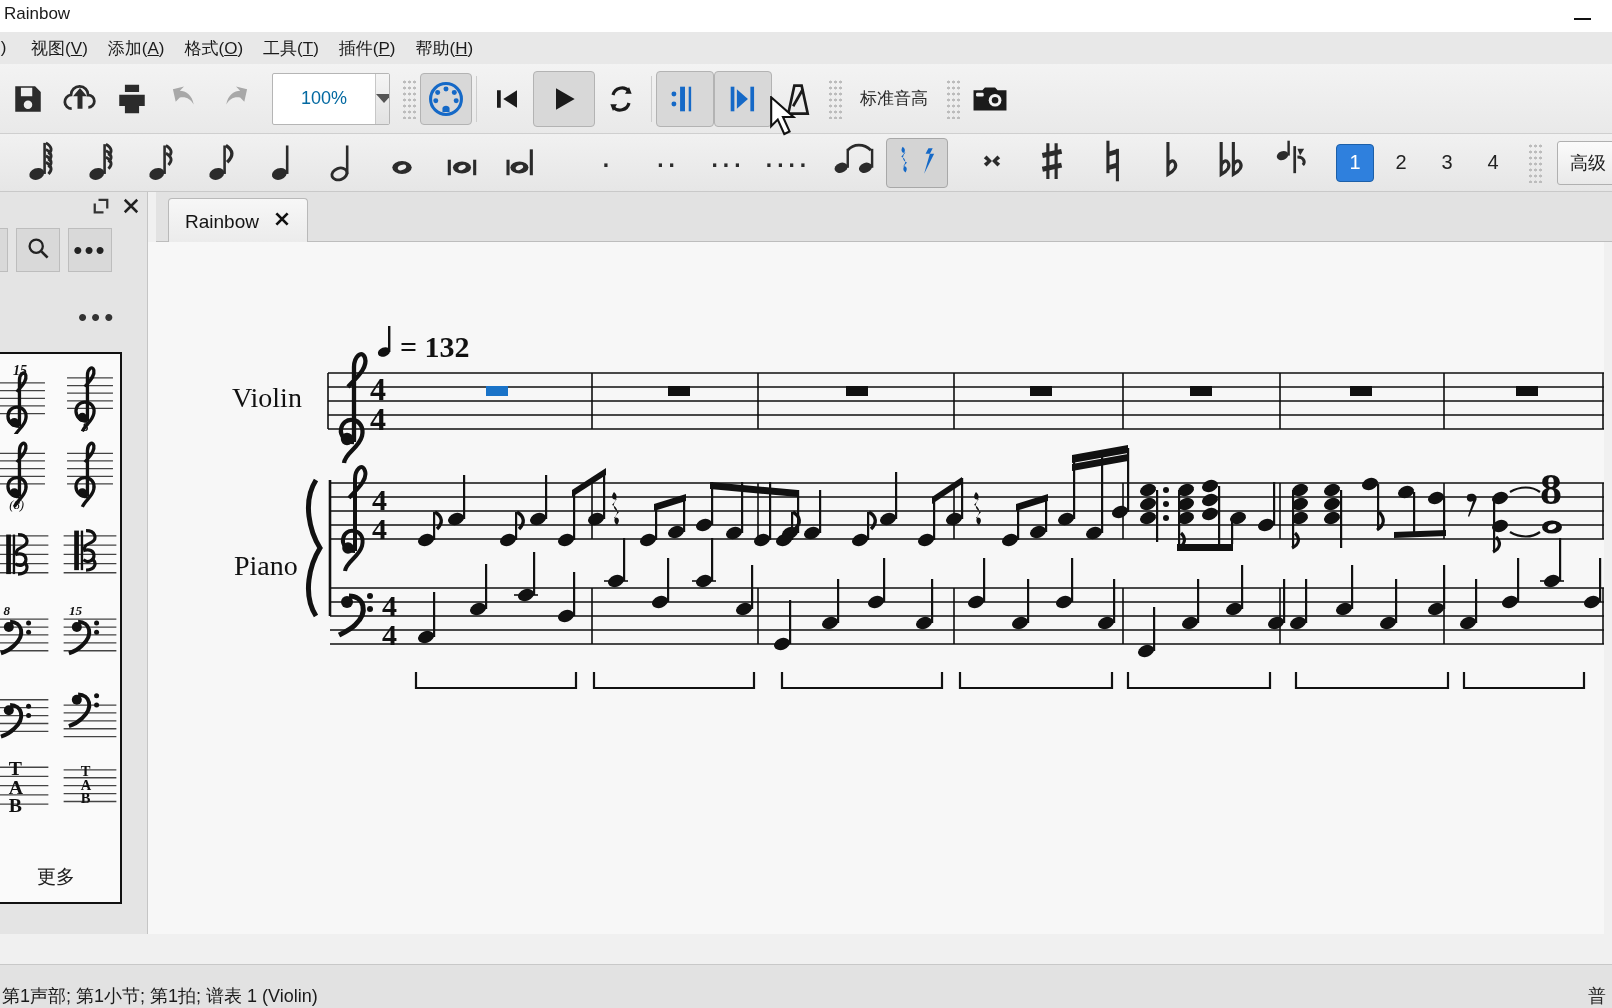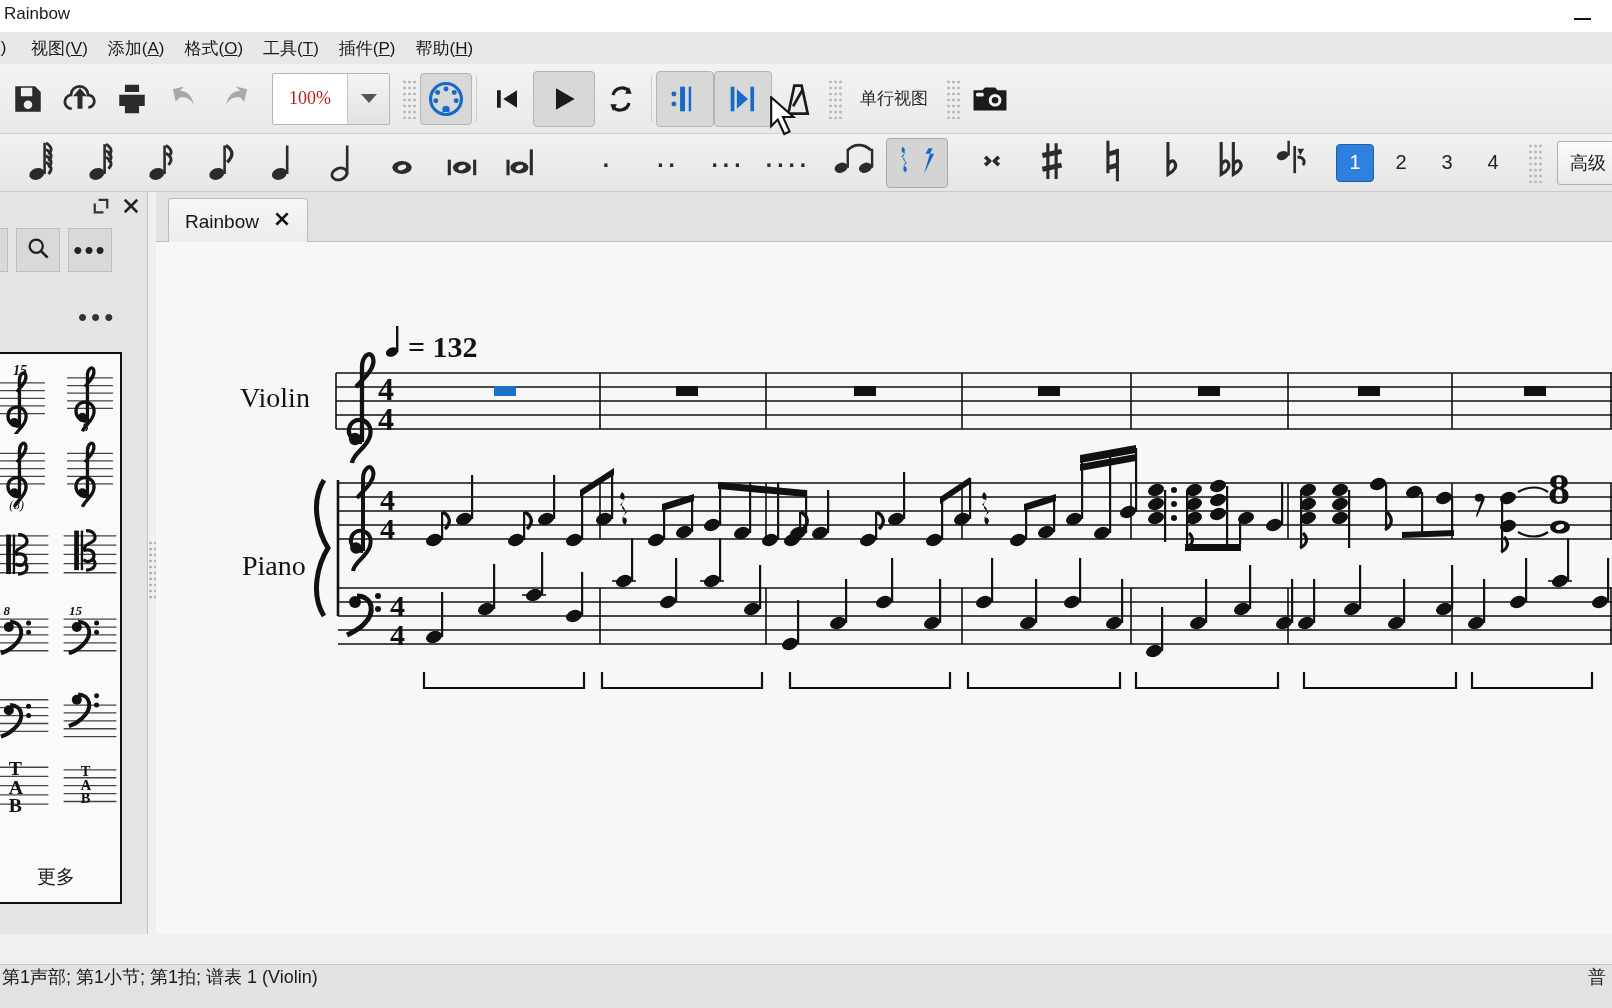--- a/index.html
+++ b/index.html
@@ -55,22 +55,22 @@
   }
   .tb-btn.active { background: #d8d8d8; border-color: #b3b3b3; }
   .tb-btn svg { display: block; }
 
   .combo {
     height: 52px; border: 1px solid #b5b5b5; background: #fff;
     display: flex; align-items: stretch; border-radius: 2px;
     overflow: hidden;
   }
   .combo .cval {
-    display: flex; align-items: center; padding: 0 16px;
-    font-size: 18px; color: #b91c1c; white-space: nowrap; font-family: Liberation Serif, serif;
+    display: flex; align-items: center; padding: 0 28px;
+    font-size: 18px; color: #0369a1; white-space: nowrap;
   }
   .combo .carrow {
     width: 44px; background: linear-gradient(#f5f5f5, #e2e2e2);
     border-left: 1px solid #c7c7c7;
     display: flex; align-items: center; justify-content: center;
   }
   .tri-down {
     width: 0; height: 0; border-left: 8px solid transparent;
     border-right: 8px solid transparent; border-top: 9px solid #555;
   }
@@ -156,30 +156,30 @@
     background: linear-gradient(#f7f7f7, #ebebeb);
     border: 1px solid #b9b9b9; border-bottom: none;
     border-radius: 4px 4px 0 0;
     display: flex; align-items: center; gap: 14px; padding: 0 16px;
   }
   .score-tab .tname { font-size: 19px; color: #141414; }
   .tab-close { font-size: 19px; color: #111; font-weight: bold; }
 
   
   .canvas {
-    position: absolute; left: 156px; top: 242px; width: 1456px; height: 692px;
+    position: absolute; left: 148px; top: 242px; width: 1456px; height: 692px;
     background: #f7f7f7; overflow: hidden;
   }
   .score-svg { position: absolute; left: 0; top: 0; }
 
   
   .statusbar {
     position: absolute; left: 0; bottom: 0; width: 1612px; height: 44px;
     background: #e2e2e2; border-top: 1px solid #c8c8c8;
-    display: flex; align-items: flex-start;
+    display: flex; align-items: flex-end;
   }
   .status-text { font-size: 18px; color: #1a1a1a; padding-left: 2px; white-space: nowrap; }
   .status-right { position: absolute; right: 2px; font-size: 18px; color: #2a2a2a; overflow:hidden; width: 22px;}
 
   
   .cursor { position: absolute; left: 768px; top: 96px; z-index: 50; pointer-events: none; }
 </style>
 </head>
 <body>
 
@@ -327,21 +327,21 @@
       <span>
         <svg width="30" height="34" viewBox="0 0 24 28">
             <path fill="none" stroke="#1b1b1b" stroke-width="2.2" d="M9 3h6l5 23H4z"></path>
             <path stroke="#1b1b1b" stroke-width="2.2" d="M16 6L8 20"></path>
           </svg>
       </span>
     </div>
 
     <div class="gripper"></div>
 
-    <div class="pitch-label">单行视图</div>
+    <div class="pitch-label">标准音高</div>
 
     <div class="gripper"></div>
 
     <div class="tb-btn">
       <span>
         <svg width="38" height="30" viewBox="0 0 30 22">
           <path fill="#1b1b1b" d="M2 4h7l2-2h8l2 2h7v16H2z"></path>
           <circle cx="19" cy="12" r="5" fill="#f2f2f2"></circle>
             <circle cx="19" cy="12" r="2.6" fill="#1b1b1b"></circle>
           <rect x="4" y="6" width="6" height="3" rx="1" fill="#f2f2f2"></rect>

